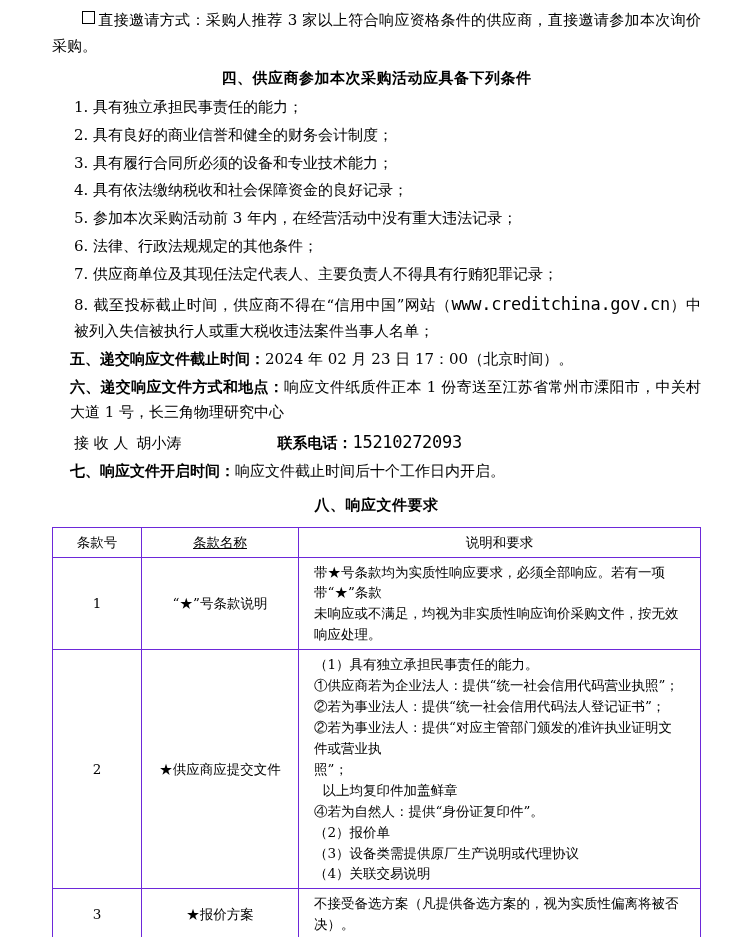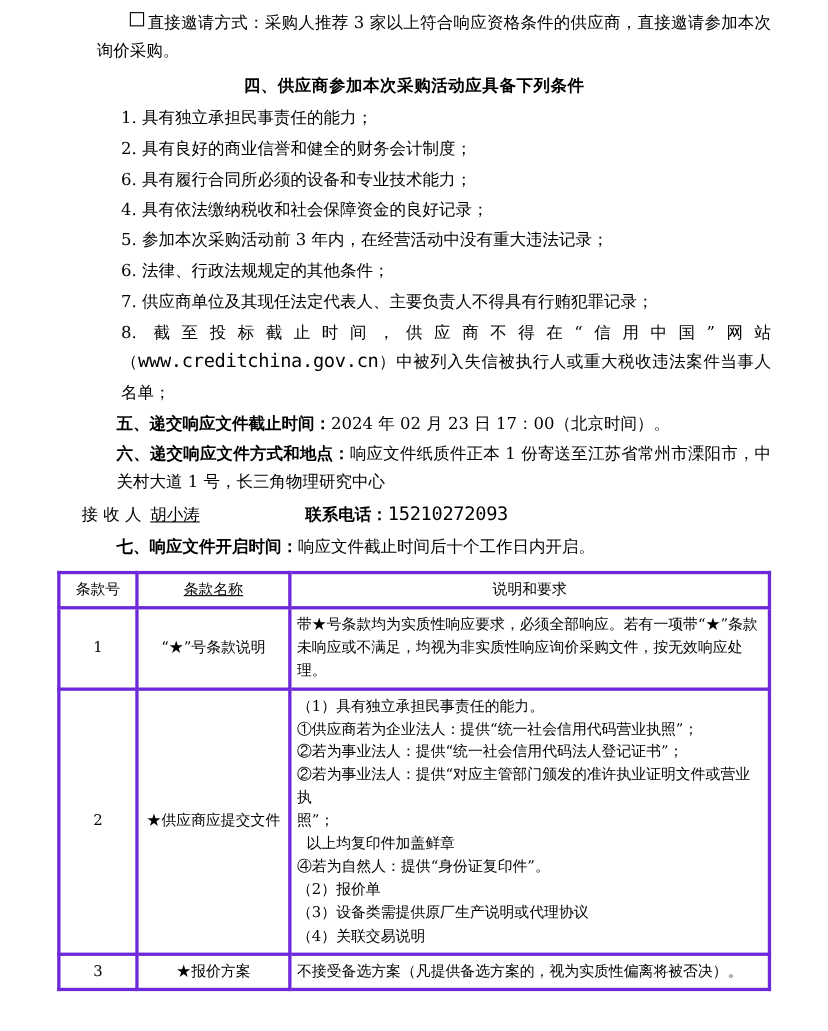--- a/index.html
+++ b/index.html
@@ -22,21 +22,20 @@
     width: 753px;
   }
   p {
     margin: 0 0 0 0;
     line-height: 1.72;
     text-align: justify;
   }
   .para {
     text-indent: 0;
     margin-bottom: 2px;
-    margin-left: 36px;
   }
   .indent1 {
     padding-left: 22px;
   }
   .indent2 {
     padding-left: 18px;
   }
   .heading {
     font-weight: bold;
     text-align: center;
@@ -74,24 +73,24 @@
     width: 96px;
   }
   table.req {
     border-collapse: collapse;
     width: 649px;
     margin-top: 8px;
     margin-left: 0px;
     table-layout: fixed;
   }
   table.req th, table.req td {
-    border: 3px solid #6d28d9;
+    border: 1px solid #6d28d9;
     font-size: 13.5px;
     line-height: 1.55;
-    padding: 4px 5px;
+    padding: 4px 15px;
     vertical-align: middle;
   }
   table.req th {
     text-align: center;
     font-weight: normal;
   }
   td.c-num { width: 58px; text-align: center; }
   td.c-name { width: 126px; text-align: center; }
   td.c-desc { text-align: left; vertical-align: top; }
   th.c-num { width: 58px; }
@@ -108,47 +107,48 @@
 <div class="page">
 
   <p class="para">
     <span style="display:inline-block; width:30px;"></span><span class="checkbox"></span><span>直接邀请方式：</span><span>采购人推荐 3 家以上符合响应资格条件的供应商，直接邀请参加本次询价采购。</span>
   </p>
 
   <p class="heading">四、供应商参加本次采购活动应具备下列条件</p>
 
   <p class="para indent1">1. 具有独立承担民事责任的能力；</p>
   <p class="para indent1">2. 具有良好的商业信誉和健全的财务会计制度；</p>
-  <p class="para indent1">6. 具有履行合同所必须的设备和专业技术能力；</p>
+  <p class="para indent1">3. 具有履行合同所必须的设备和专业技术能力；</p>
   <p class="para indent1">4. 具有依法缴纳税收和社会保障资金的良好记录；</p>
   <p class="para indent1">5. 参加本次采购活动前 3 年内，在经营活动中没有重大违法记录；</p>
   <p class="para indent1">6. 法律、行政法规规定的其他条件；</p>
   <p class="para indent1">7. 供应商单位及其现任法定代表人、主要负责人不得具有行贿犯罪记录；</p>
 
   <p class="para indent1">
     <span>8. 截至投标截止时间，供应商不得在“信用中国”网站（</span><span class="mono">www.creditchina.gov.cn</span><span>）中被列入失信被执行人或重大税收违法案件当事人名单；</span>
   </p>
 
 
   <p class="para indent2">
     <span class="sec-head">五、递交响应文件截止时间：</span><span class="bodyline">2024 年 02 月 23 日 17：00（北京时间）。</span>
   </p>
 
   <p class="para indent2">
     <span class="sec-head">六、递交响应文件方式和地点：</span><span class="bodyline">响应文件纸质件正本 1 份寄送至江苏省常州市溧阳市，中关村大道 1 号，长三角物理研究中心</span>
   </p>
 
   <p class="contact-row">
-    <span>接 收 人</span><span style="margin-left:8px;text-decoration:underline;">胡小涛</span><span class="contact-gap"></span><span class="sec-head">联系电话：</span><span class="mono">15210272093</span>
+    <span>接 收 人</span><span style="margin-left:8px;">胡小涛</span><span class="contact-gap"></span><span class="sec-head">联系电话：</span><span class="mono">15210272093</span>
   </p>
 
   <p class="para indent2">
     <span class="sec-head">七、响应文件开启时间：</span><span class="bodyline">响应文件截止时间后十个工作日内开启。</span>
   </p>
 
+  <p class="heading" style="margin-top:8px;">八、响应文件要求</p>
 
   <table class="req">
     <thead>
       <tr>
         <th class="c-num">条款号</th>
         <th class="c-name">条款名称</th>
         <th>说明和要求</th>
       </tr>
     </thead>
     <tbody>

